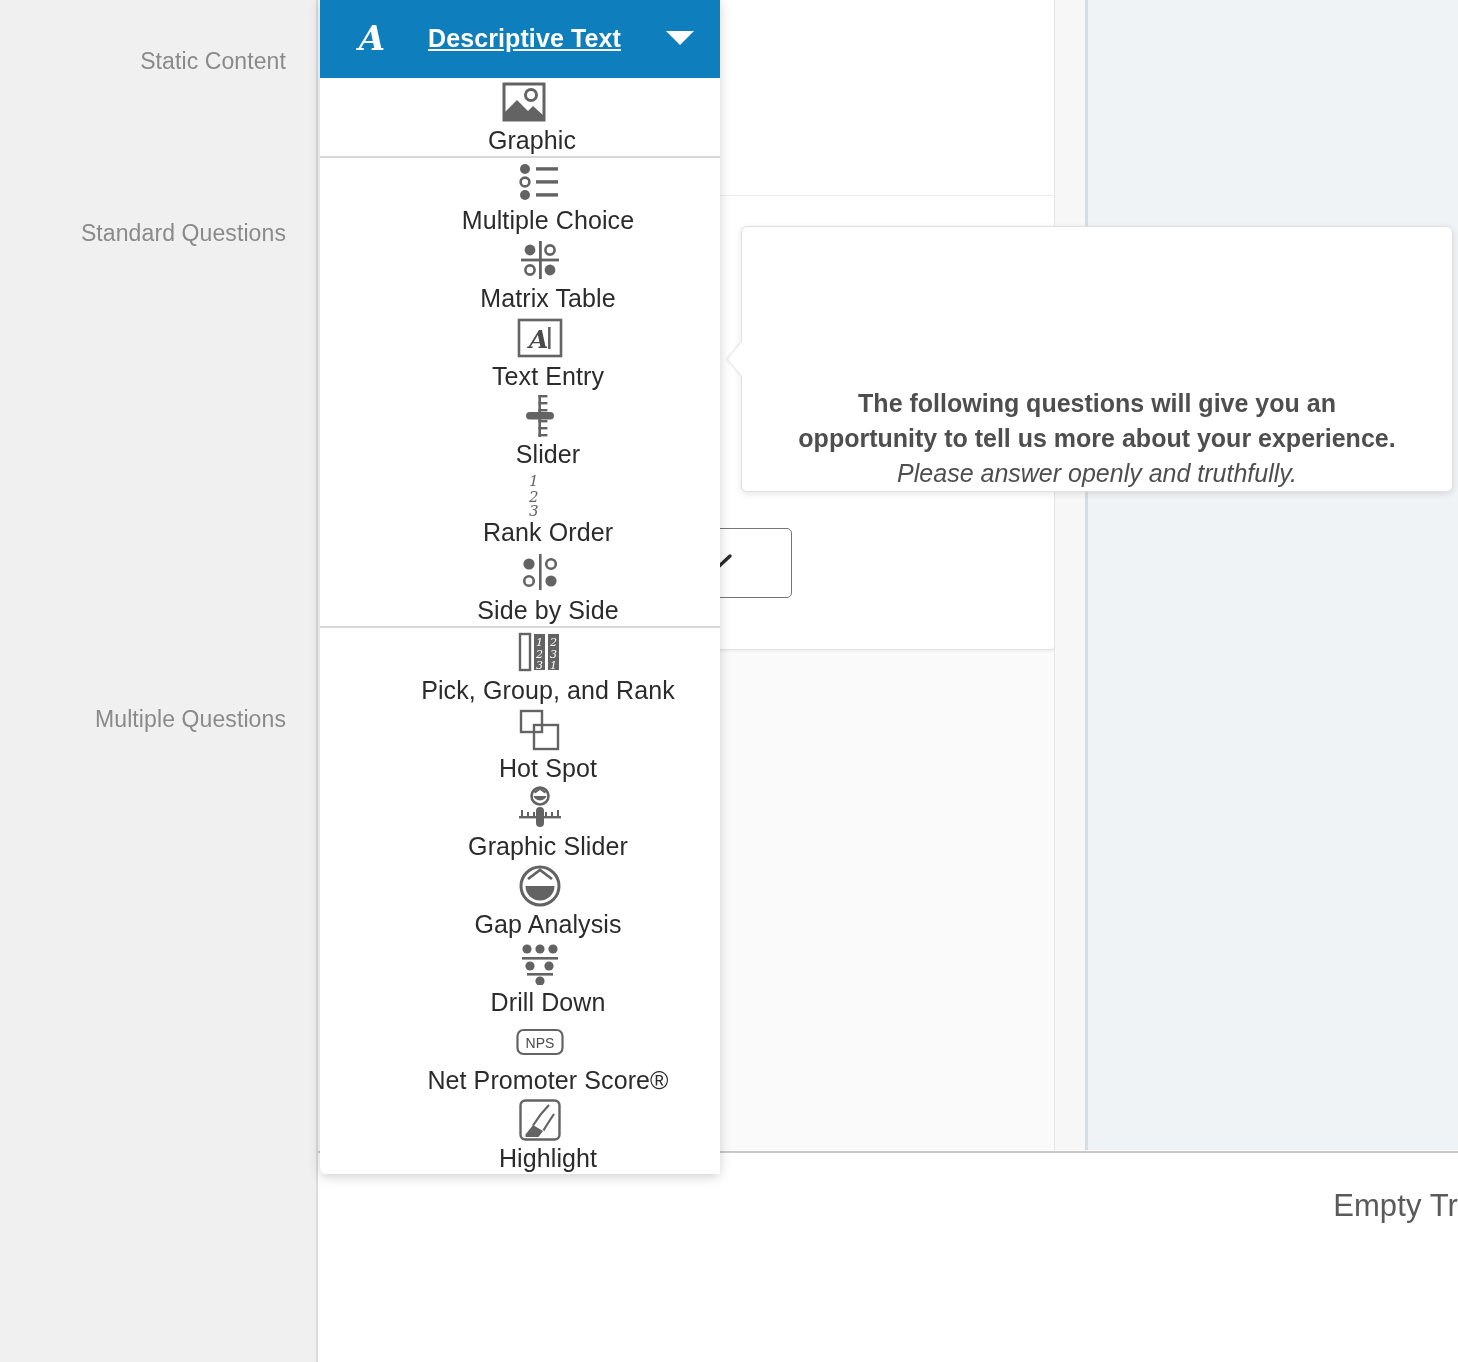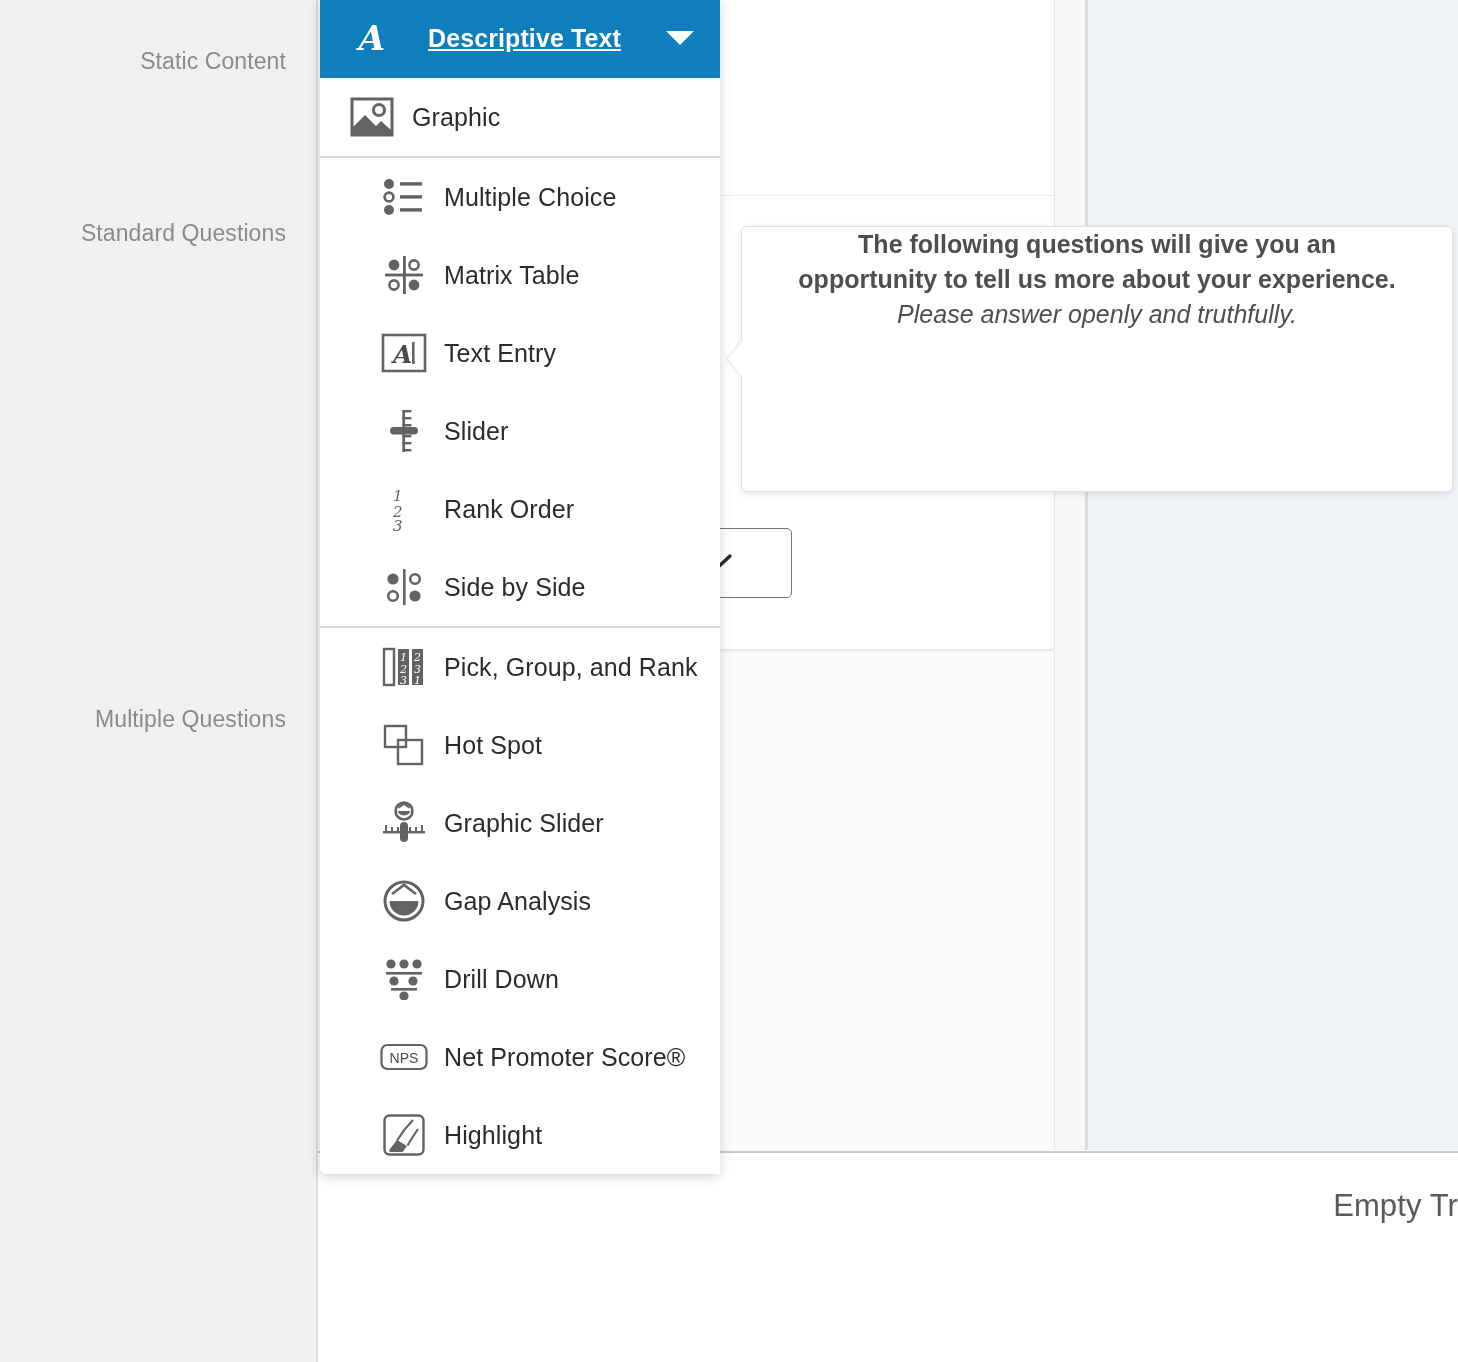--- a/index.html
+++ b/index.html
@@ -141,21 +141,21 @@
     top: 226px;
     width: 712px;
     height: 266px;
     background: #ffffff;
     border: 1px solid #e0e0e0;
     border-radius: 6px;
     box-shadow: 0 2px 7px rgba(0,0,0,0.10);
     box-sizing: border-box;
     display: flex;
     align-items: center;
-    justify-content: flex-start;
+    justify-content: flex-end;
     flex-direction: column;
   }
   .callout-arrow {
     position: absolute;
     left: -14px;
     top: 50%;
     margin-top: -17px;
     width: 0; height: 0;
     border-top: 17px solid transparent;
     border-bottom: 17px solid transparent;
@@ -231,20 +231,21 @@
   .menu-group + .menu-group { border-top: 2px solid #d7d7d7; padding-left: 32px; }
 
   .menu-item {
     display: flex;
     align-items: center;
     height: 78px;
     padding: 0 20px 0 28px;
     box-sizing: border-box;
     cursor: pointer;
     background: #ffffff;
+    flex-direction: column;
   }
   .menu-item .mi-icon {
     width: 48px;
     height: 48px;
     flex: 0 0 auto;
     display: flex;
     align-items: center;
     justify-content: center;
     color: #636363;
   }

